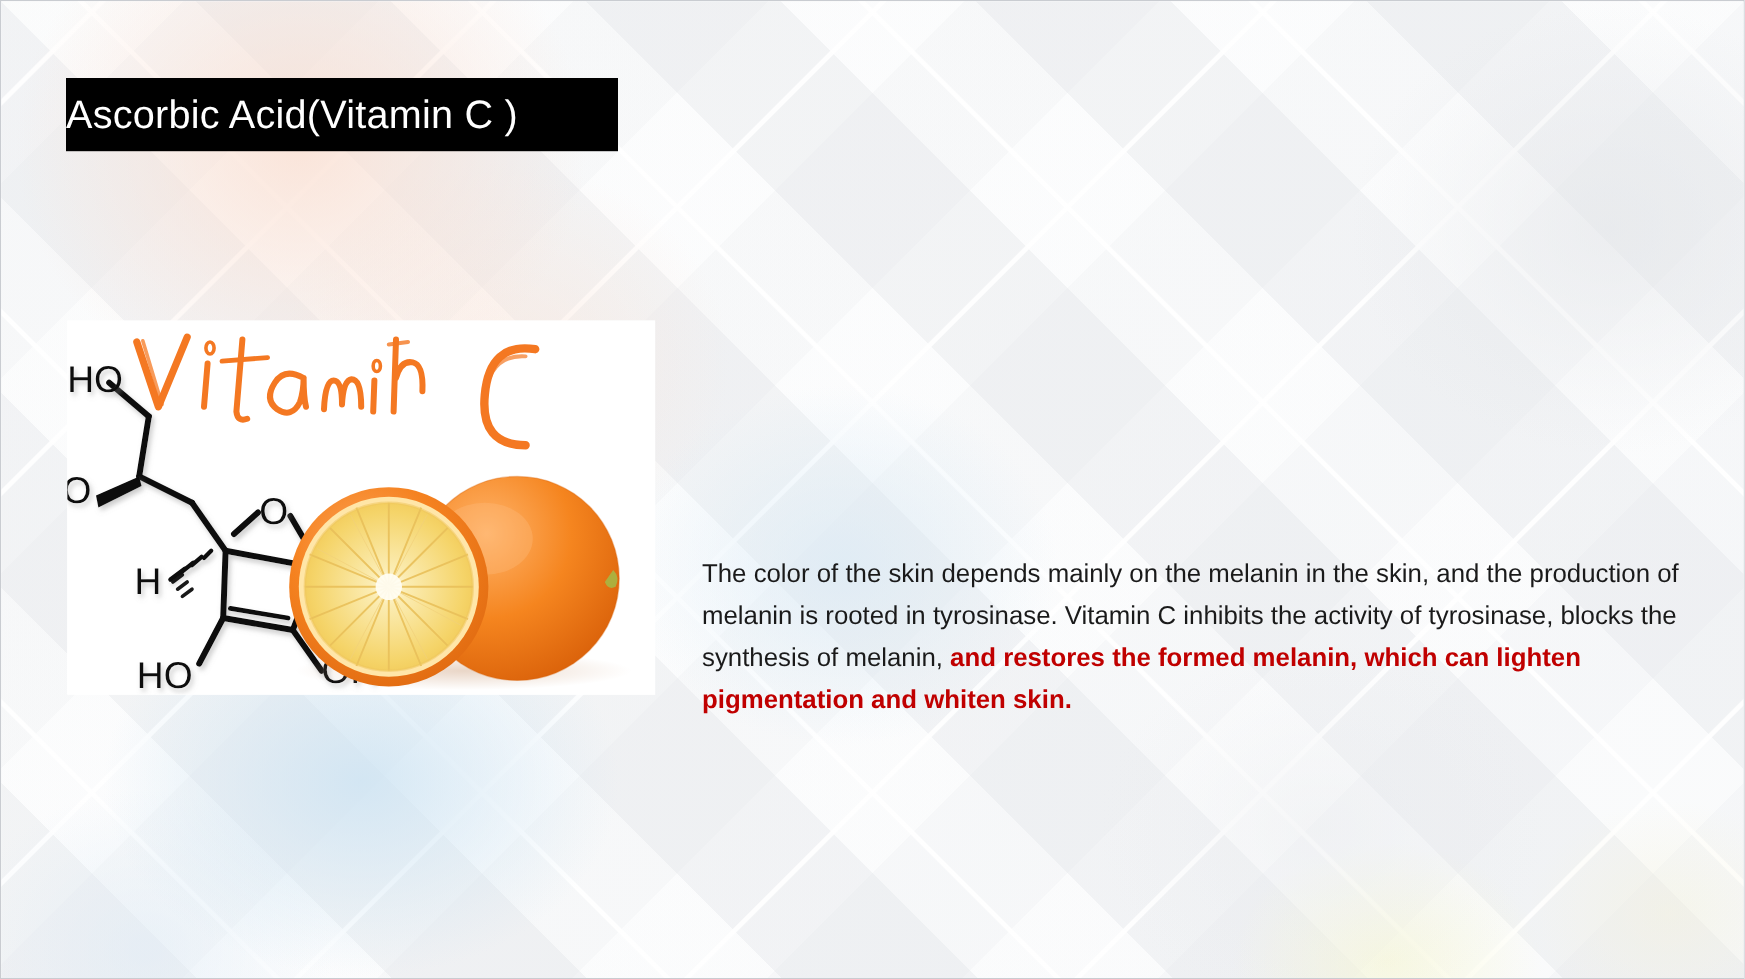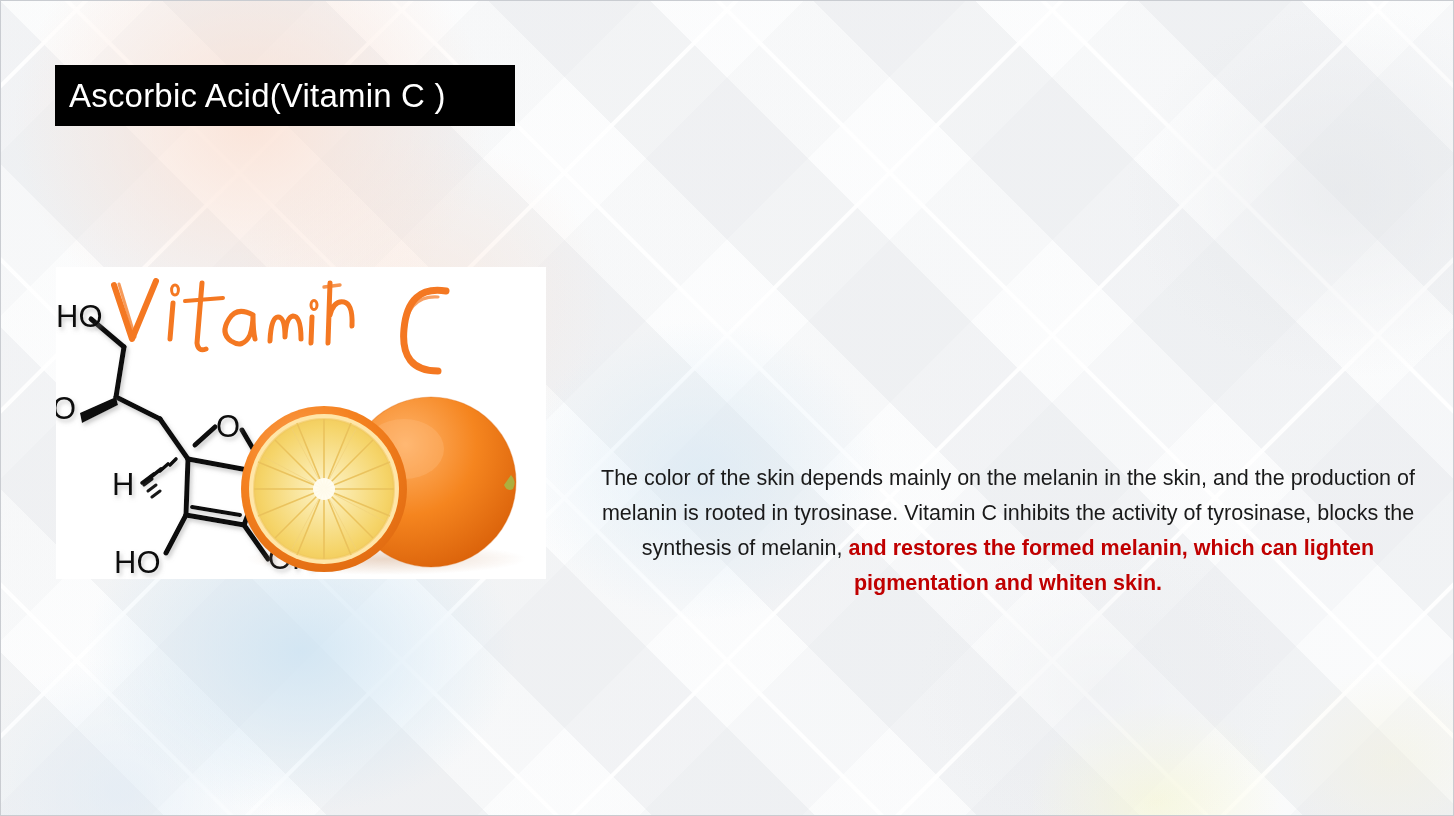--- a/index.html
+++ b/index.html
@@ -85,21 +85,20 @@
   #title-banner {
     position: absolute;
     left: 54px;
     top: 64px;
     width: 460px;
     height: 61px;
     background: #000000;
     display: flex;
     align-items: center;
     box-sizing: border-box;
-    padding-left: 14px;
   }
   #title-text {
     color: #ffffff;
     font-size: 33px;
     font-weight: 400;
     letter-spacing: 0.2px;
     line-height: 1;
     white-space: nowrap;
   }
 
@@ -120,21 +119,21 @@
     position: absolute;
     left: 584px;
     width: 846px;
     color: #1a1a1a;
     font-size: 21.5px;
     line-height: 35px;
     font-weight: 400;
     text-align: left;
   }
   #para-1 { top: 205px; }
-  #para-2 { top: 460px; text-align: center; }
+  #para-2 { top: 460px; }
   .hl {
     color: #c00000;
     font-weight: bold;
   }
 </style>
 </head>
 <body>
 
 <div id="slide">
 

